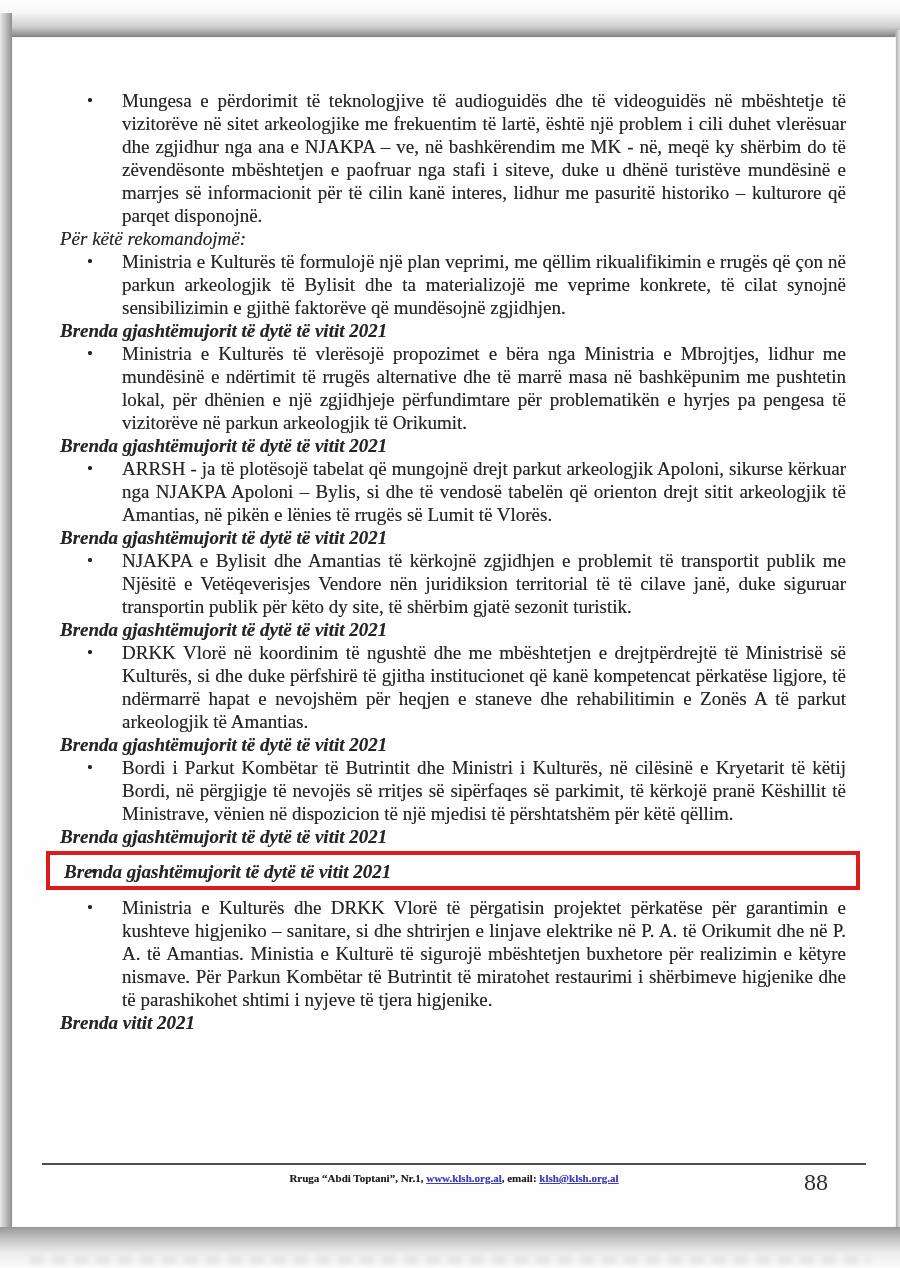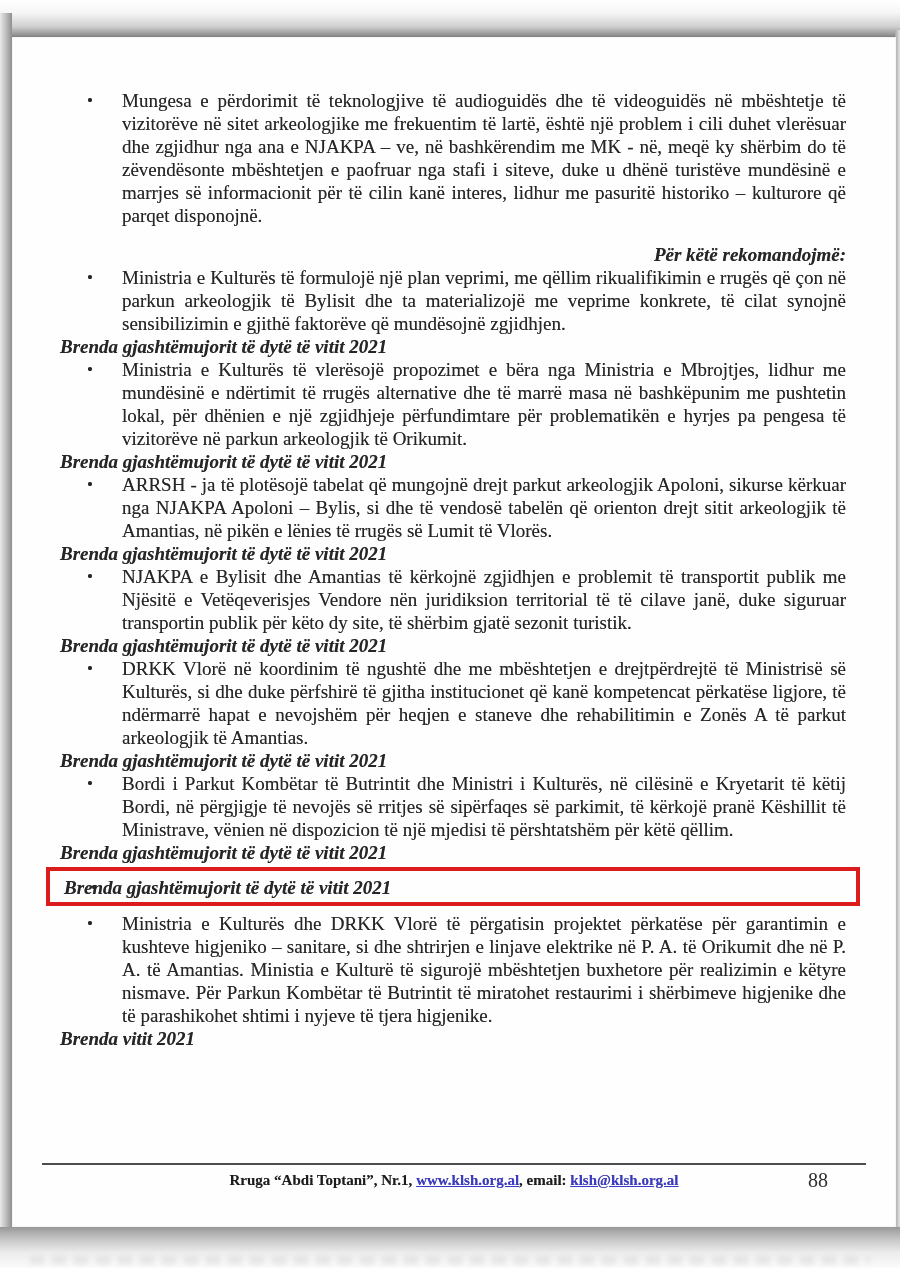--- a/index.html
+++ b/index.html
@@ -47,23 +47,22 @@
     font-size:19px;line-height:23px;
     text-align:justify;
     text-shadow:0 0 .6px rgba(0,0,0,.45);
   }
   .bullet-item{position:relative;padding-left:62px;}
   .bullet-dot{
     position:absolute;left:27px;top:0;
     font-size:17px;
   }
   .section-heading{
-    font-weight:bold;font-style:italic;
-    margin-top:16px;
-    text-align:right;
+    font-weight:normal;font-style:italic;
+    text-align:left;
   }
   .deadline{
     font-weight:bold;font-style:italic;
     text-align:left;
   }
   .deadline-short{padding-right:42px;}
   .highlight-box{
     border:4px solid var(--highlight_border);
     margin:3px -14px 6px -14px;
     padding:5px 10px 3px 14px;
@@ -71,29 +70,29 @@
   .highlight-box .bullet-item{padding-left:62px;}
   .highlight-box .bullet-dot{left:27px;}
   
   .footer{
     position:absolute;left:30px;top:1126px;width:824px;
     border-top:2px solid #4d4d4d;
     padding-top:7px;
   }
   .footer-line{
     text-align:center;
-    font-size:15px;font-weight:bold;color:#1d1d1d;
+    font-size:11px;font-weight:bold;color:#1d1d1d;
     text-shadow:0 0 .5px rgba(0,0,0,.4);
   }
   .footer-line a{
     color:var(--link_blue);text-decoration:underline;cursor:pointer;
   }
   .page-number{
     position:absolute;right:38px;top:4px;
-    font-size:20px;font-weight:normal;color:#2e2e2e;
+    font-size:24px;font-weight:normal;color:#2e2e2e;
   }
 </style>
 </head>
 <body>
 
 <div class="shadow-top"></div>
 <div class="shadow-left"></div>
 <div class="shadow-right"></div>
 <div class="shadow-bottom"></div>
 <div class="ghost-strip"></div>

